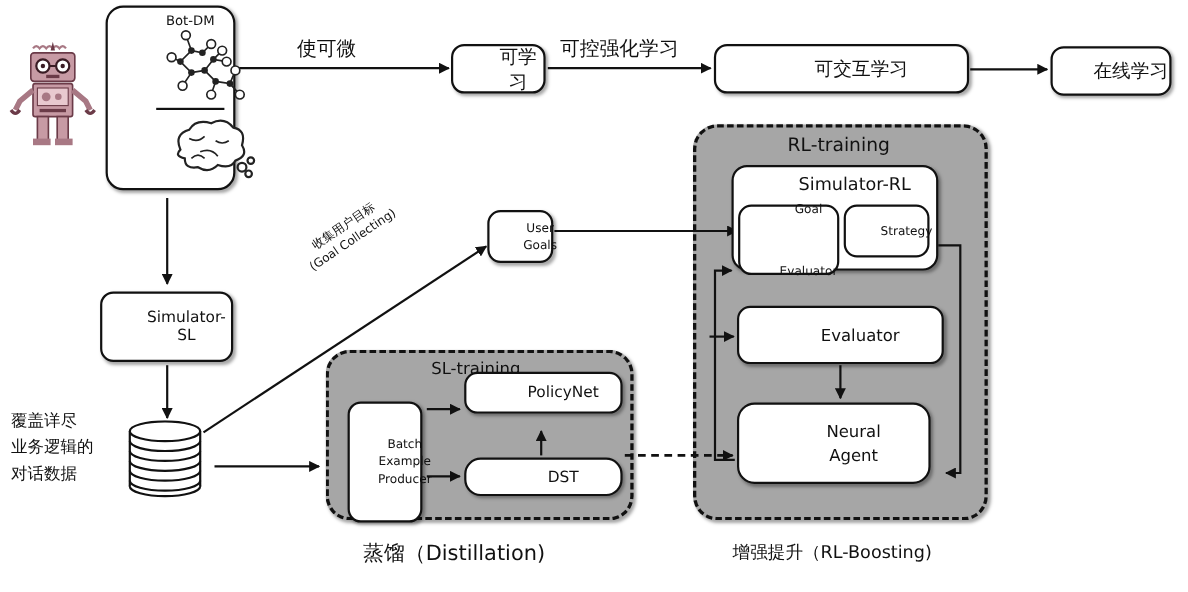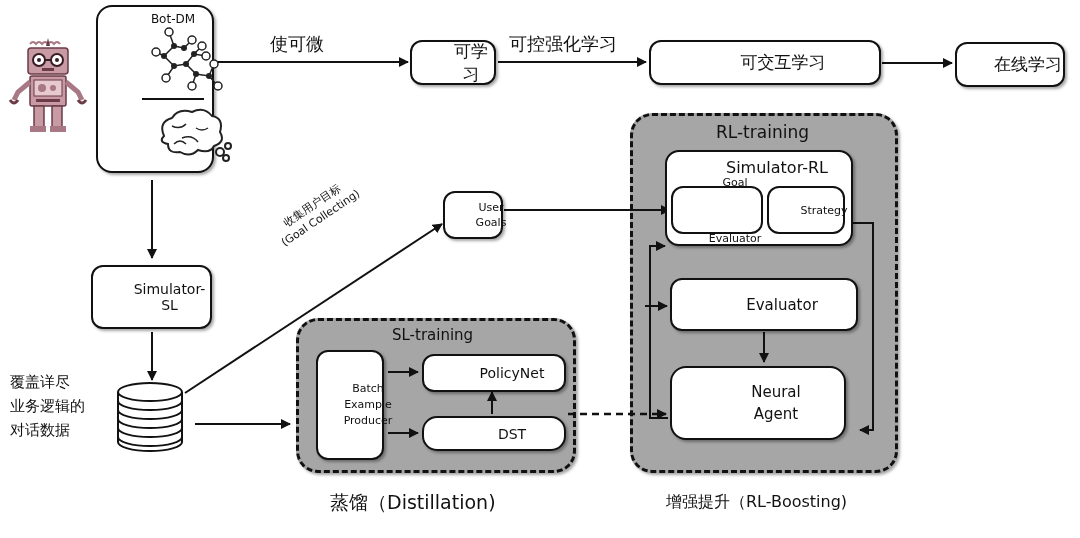--- a/index.html
+++ b/index.html
@@ -153,38 +153,38 @@
   <div>收集用户目标</div>
   <div>(Goal Collecting)</div>
 </div>
 
 <div class="box" style="left:443px;top:191px;width:60px;height:48px;font-size:11px;line-height:15px;flex-direction:column;">
   <span>User</span>
   <span>Goals</span>
 </div>
 
 <div class="lbl" style="left:392px;top:326px;font-size:15px;">SL-training</div>
-<div class="box" style="left:316px;top:350px;width:68px;height:110px;font-size:11px;line-height:16px;flex-direction:column;">
+<div class="box" style="left:316px;top:365px;width:68px;height:110px;font-size:11px;line-height:16px;flex-direction:column;">
   <span>Batch</span>
   <span>Example</span>
   <span>Producer</span>
 </div>
-<div class="box" style="left:422px;top:354px;width:144px;height:38px;font-size:14px;align-items:center;">
+<div class="box" style="left:422px;top:338px;width:144px;height:38px;font-size:14px;align-items:center;">
     <span>PolicyNet</span>
   </div>
 <div class="box" style="left:422px;top:416px;width:144px;height:35px;font-size:14px;border-radius:15px;">
     <span>DST</span>
   </div>
 <div class="lbl" style="left:330px;top:490px;font-size:19px;">蒸馏（Distillation)</div>
 
 <div class="lbl" style="left:716px;top:122px;font-size:17px;text-align:right;">RL-training</div>
 <div class="box" style="left:665px;top:150px;width:188px;height:96px;border-radius:14px;display:block;">
   <div style="text-align:center;font-size:16px;margin-top:6px;">Simulator-RL</div>
 </div>
-<div class="box" style="left:671px;top:186px;width:92px;height:48px;font-size:11px;line-height:15px;flex-direction:column;box-shadow:none;gap:41px;">
+<div class="box" style="left:671px;top:186px;width:92px;height:64px;font-size:11px;line-height:15px;flex-direction:column;box-shadow:none;gap:41px;">
   <span>Goal</span>
   <span>Evaluator</span>
 </div>
 <div class="box" style="left:767px;top:186px;width:78px;height:48px;font-size:11px;box-shadow:none;">
     <span>Strategy</span>
   </div>
 <div class="box" style="left:670px;top:278px;width:188px;height:53px;font-size:15px;">
     <span>Evaluator</span>
   </div>
 <div class="box" style="left:670px;top:366px;width:176px;height:74px;font-size:15px;line-height:22px;flex-direction:column;border-radius:16px;">

